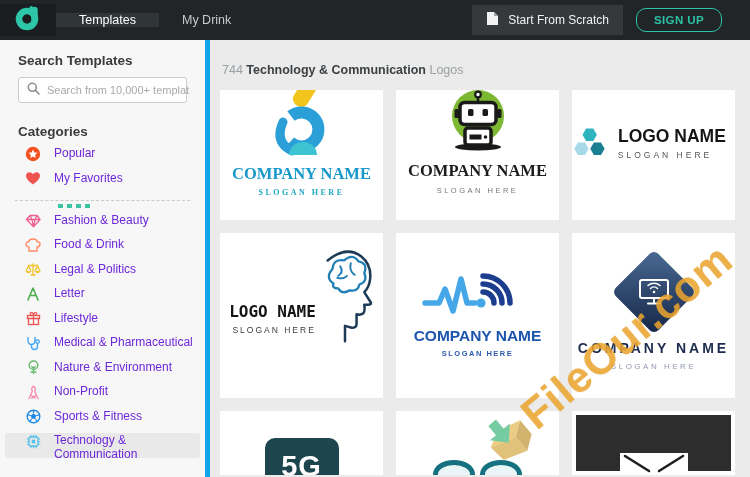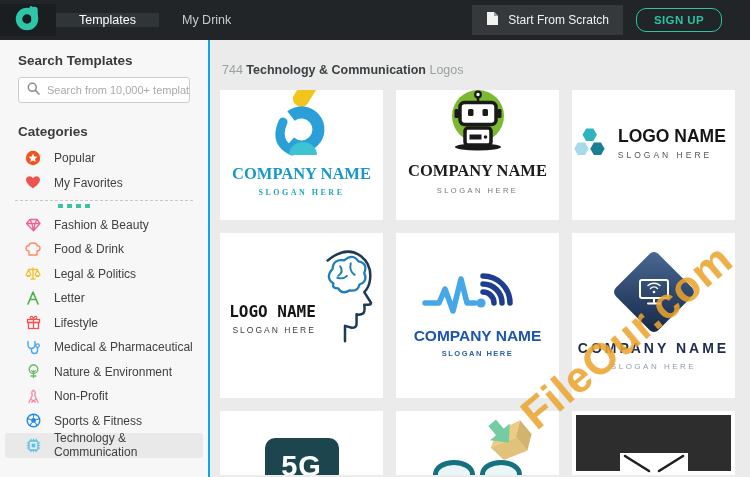--- a/index.html
+++ b/index.html
@@ -12,28 +12,28 @@
   
   .topbar { position:absolute; left:0; top:0; width:750px; height:40px; background:#212528; display:flex; align-items:center; z-index:10; }
   .logo-tile { width:56px; background:#1a1e20; display:flex; align-items:center; justify-content:center; cursor:pointer; }
   .tab { padding:0 23px; display:flex; align-items:center; font-size:12.5px; color:#c7cbcc; cursor:pointer; }
   .tab.active { background:#303538; color:#ffffff; }
   .topbar-right { margin-left:auto; display:flex; align-items:center; gap:13px; padding-right:28px; }
   .sfs-btn { background:#35393c; border:none; color:#f2f2f2; font-size:12px; padding:6px 14px; display:flex; align-items:center; gap:9px; cursor:pointer; font-family:inherit; }
   .signup-btn { background:transparent; border:1.5px solid #2cc2a4; color:#2cc2a4; border-radius:10px; padding:5px 17px; font-size:11.5px; font-weight:bold; letter-spacing:.4px; cursor:pointer; font-family:inherit; }
 
   
-  .sidebar { position:absolute; left:0; top:40px; width:210px; bottom:0; background:#f7f7f7; border-right:2px solid #0ea5e9; overflow:hidden; }
+  .sidebar { position:absolute; left:0; top:40px; width:210px; bottom:0; background:#f7f7f7; border-right:5px solid #0ea5e9; overflow:hidden; }
   .side-heading { font-size:13.5px; font-weight:bold; color:#3b3b3b; margin:13px 0 0 18px; }
   .search-box { margin:9px 18px 0 18px; height:26px; background:#fff; border:1px solid #cccccc; border-radius:3px; display:flex; align-items:center; padding:0 8px; gap:7px; }
   .search-box input { border:none; outline:none; flex:1; font-size:11px; color:#555; background:transparent; font-family:inherit; }
   .search-box input::placeholder { color:#a9a9a9; }
   .cat-heading { margin-top:21px; }
   .cat-list { margin-top:7px; }
-  .cat-item { display:flex; align-items:center; height:24.5px; padding-left:25px; gap:13px; font-size:12px; color:#404040; cursor:pointer; }
+  .cat-item { display:flex; height:24.5px; padding-left:25px; gap:13px; font-size:12px; color:#6d28d9; cursor:pointer; }
   .cat-item .ic { width:16px; height:16px; display:flex; align-items:center; justify-content:center; flex:none; }
   .cat-item.selected { background:#e9e9e9; margin:0 5px; padding-left:20px; border-radius:3px; }
   .cat-divider { border-top:1px dashed #c9c9c9; margin:5px 15px 0 15px; }
   .cat-fragment { width:34px; height:3.5px; margin:3px 0 5px 58px;
     background:repeating-linear-gradient(90deg,#3cc4a2 0 5px, transparent 5px 9px); }
 
   
   .main { position:absolute; left:211px; top:40px; right:0; bottom:0; background:#ebebeb; overflow:hidden; }
   .result-header { margin:23px 0 0 11px; font-size:12.5px; color:#9aa0a3; }
   .result-header b { color:#3c4043; font-weight:bold; }

